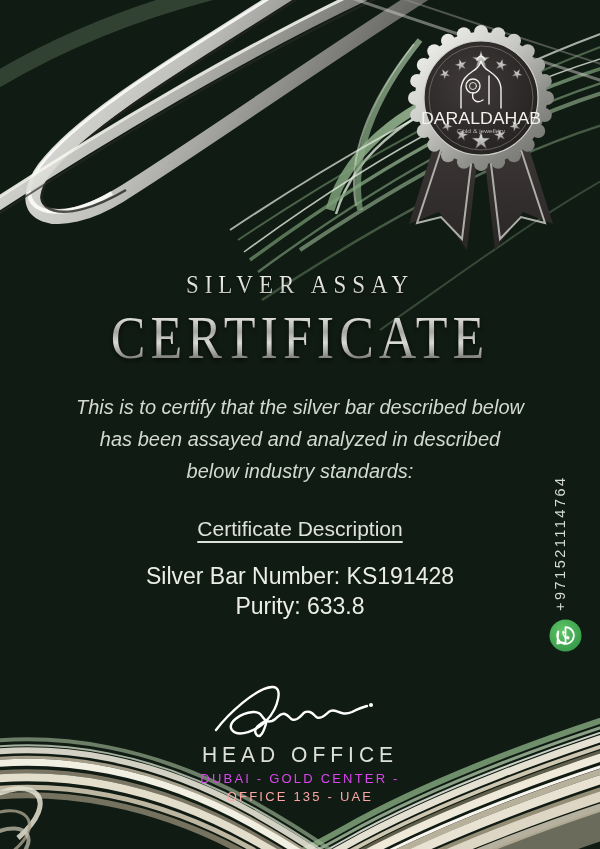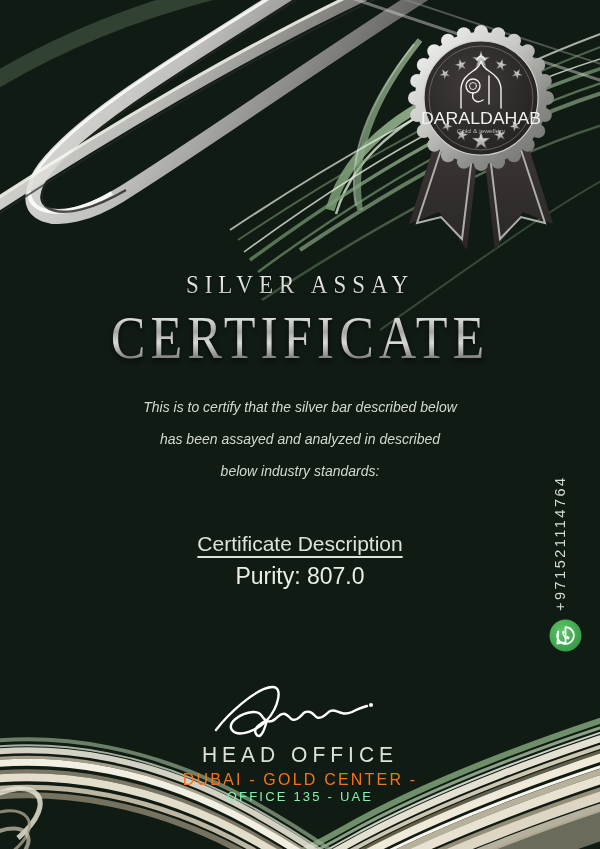--- a/index.html
+++ b/index.html
@@ -11,28 +11,28 @@
   .title-sub{top:271px;font-family:"Liberation Serif",serif;font-size:23px;letter-spacing:6px;
     transform:scaleY(1.08);transform-origin:50% 0;
     background:linear-gradient(180deg,#f7f7f5 0%,#dcdcd8 55%,#a9a9a5 100%);
     -webkit-background-clip:text;background-clip:text;color:transparent;
     filter:drop-shadow(0 1px 1px rgba(0,0,0,.55));}
   .title-main{top:303px;font-family:"Liberation Serif",serif;font-size:52px;letter-spacing:5px;
     transform:scaleY(1.16);transform-origin:50% 0;
     background:linear-gradient(180deg,#ffffff 0%,#e9e9e5 18%,#a5a5a1 42%,#d9d9d5 58%,#7a7a76 82%,#c3c3bf 100%);
     -webkit-background-clip:text;background-clip:text;color:transparent;
     filter:drop-shadow(0 2px 2px rgba(0,0,0,.65));}
-  .intro{top:391px;font-size:14px;line-height:32px;font-style:italic;color:#d3d9d1;}
-  .desc-heading{top:532px;font-size:21px;color:#dde2db;text-decoration:underline;
+  .intro{top:391px;font-size:20px;line-height:32px;font-style:italic;color:#d3d9d1;}
+  .desc-heading{top:517px;font-size:21px;color:#dde2db;text-decoration:underline;
     text-underline-offset:5px;text-decoration-thickness:1.5px;}
   .desc-items{top:561px;font-size:23px;line-height:30px;color:#eaeee7;}
   .signature{position:absolute;left:212px;top:680px;width:165px;height:60px;}
   .head-office{top:742px;font-size:21px;letter-spacing:5px;color:#dde1da;transform:scaleY(1.05);transform-origin:50% 0;}
-  .addr1{top:771px;font-size:16px;letter-spacing:2.2px;color:#f97316;}
-  .addr2{top:789px;font-size:13px;letter-spacing:2.2px;color:#86efac;}
+  .addr1{top:771px;font-size:13px;letter-spacing:2.2px;color:#d946ef;}
+  .addr2{top:789px;font-size:13px;letter-spacing:2.2px;color:#fca5a5;}
   .phone-vert{position:absolute;left:552px;top:460px;height:166px;display:flex;align-items:center;justify-content:center;
     writing-mode:vertical-rl;transform:rotate(180deg);font-size:14.5px;letter-spacing:2.5px;color:#d6dcd4;}
   .wa-icon{position:absolute;left:549px;top:619px;width:33px;height:33px;}
 </style>
 </head>
 <body>
 
 <div class="stage">
 
   <svg class="bg-svg" viewBox="0 0 600 849" fill="none">
@@ -208,21 +208,22 @@
   <div class="abs title-main">CERTIFICATE</div>
 
   <div class="abs intro">
     <div>This is to certify that the silver bar described below</div>
     <div>has been assayed and analyzed in described</div>
     <div>below industry standards:</div>
   </div>
 
   <div class="abs desc-heading">Certificate Description</div>
   <div class="abs desc-items">
-    <div>Purity: 807.0</div>
+    <div>Silver Bar Number: KS191428</div>
+    <div>Purity: 633.8</div>
   </div>
 
   <div class="phone-vert">+971521114764</div>
   <svg class="wa-icon" viewBox="0 0 33 33">
     <defs>
       <radialGradient id="waGrad" cx="0.4" cy="0.35" r="0.8">
         <stop offset="0" stop-color="#5ec466"></stop>
           <stop offset="1" stop-color="#2f9444"></stop>
       </radialGradient>
     </defs>

